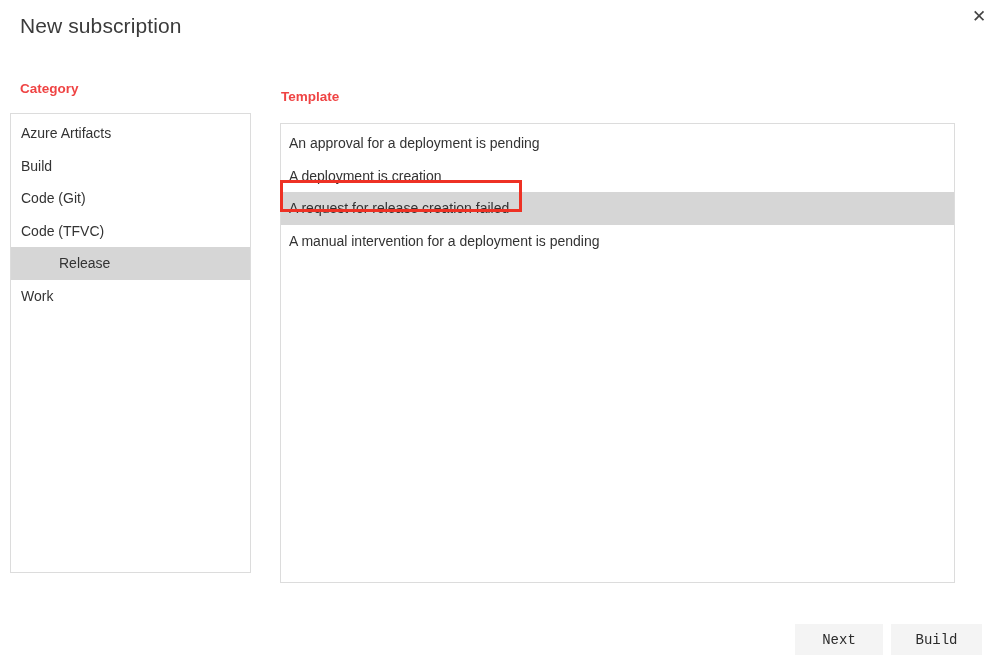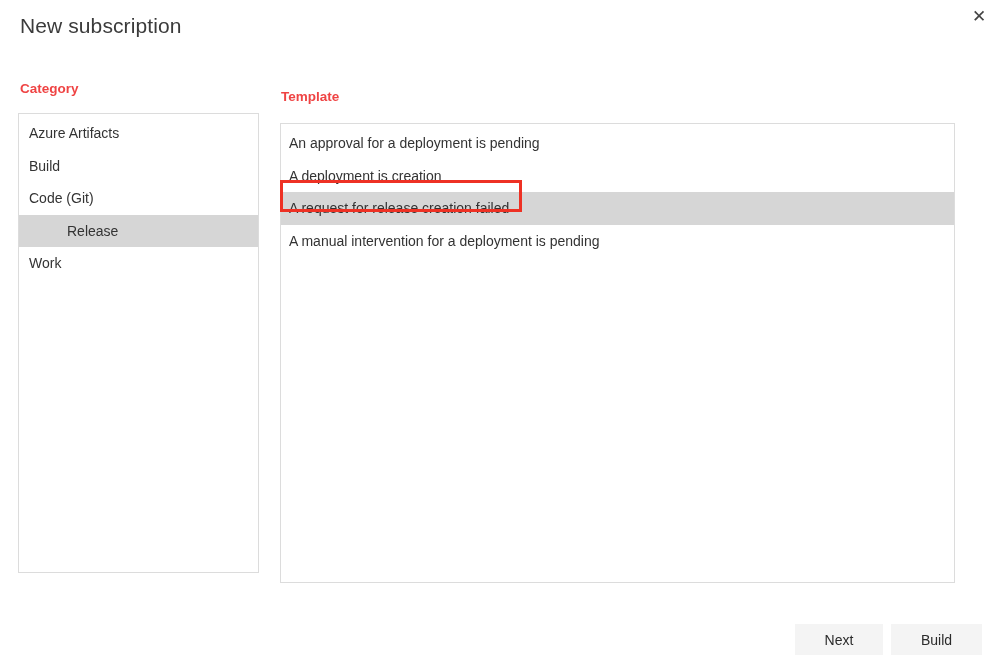--- a/index.html
+++ b/index.html
@@ -58,21 +58,21 @@
 
   
   .list-panel {
     position: absolute;
     background: #ffffff;
     border: 1px solid #dcdcdc;
     box-sizing: border-box;
     overflow: hidden;
   }
   .panel-category {
-    left: 18px;
+    left: 10px;
     top: 113px;
     width: 241px;
     height: 460px;
   }
   .panel-template {
     left: 280px;
     top: 113px;
     width: 675px;
     height: 460px;
     margin-top: 10px;
@@ -121,21 +121,21 @@
     top: 624px;
     width: 1000px;
     height: 32px;
   }
   .btn {
     position: absolute;
     top: 0;
     height: 31px;
     background: #f4f4f4;
     border: none;
-    font-family: Liberation Sans, sans-serif;
+    font-family: Liberation Mono, monospace;
     font-size: 14px;
     color: #2b2b2b;
     cursor: pointer;
     padding: 0;
   }
   .btn-next { left: 795px; width: 88px; }
   .btn-cancel { left: 891px; width: 91px; }
 </style>
 </head>
 <body>
@@ -152,20 +152,23 @@
 <div class="list-panel panel-category">
   <div class="list-rows" id="category-rows">
       <div class="list-row">
         <span>Azure Artifacts</span>
       </div>
       <div class="list-row">
         <span>Build</span>
       </div>
       <div class="list-row">
         <span>Code (Git)</span>
+      </div>
+      <div class="list-row">
+        <span>Code (TFVC)</span>
       </div>
       <div class="list-row selected">
         <span>Release</span>
       </div>
       <div class="list-row">
         <span>Work</span>
       </div>
     </div>
 </div>
 

